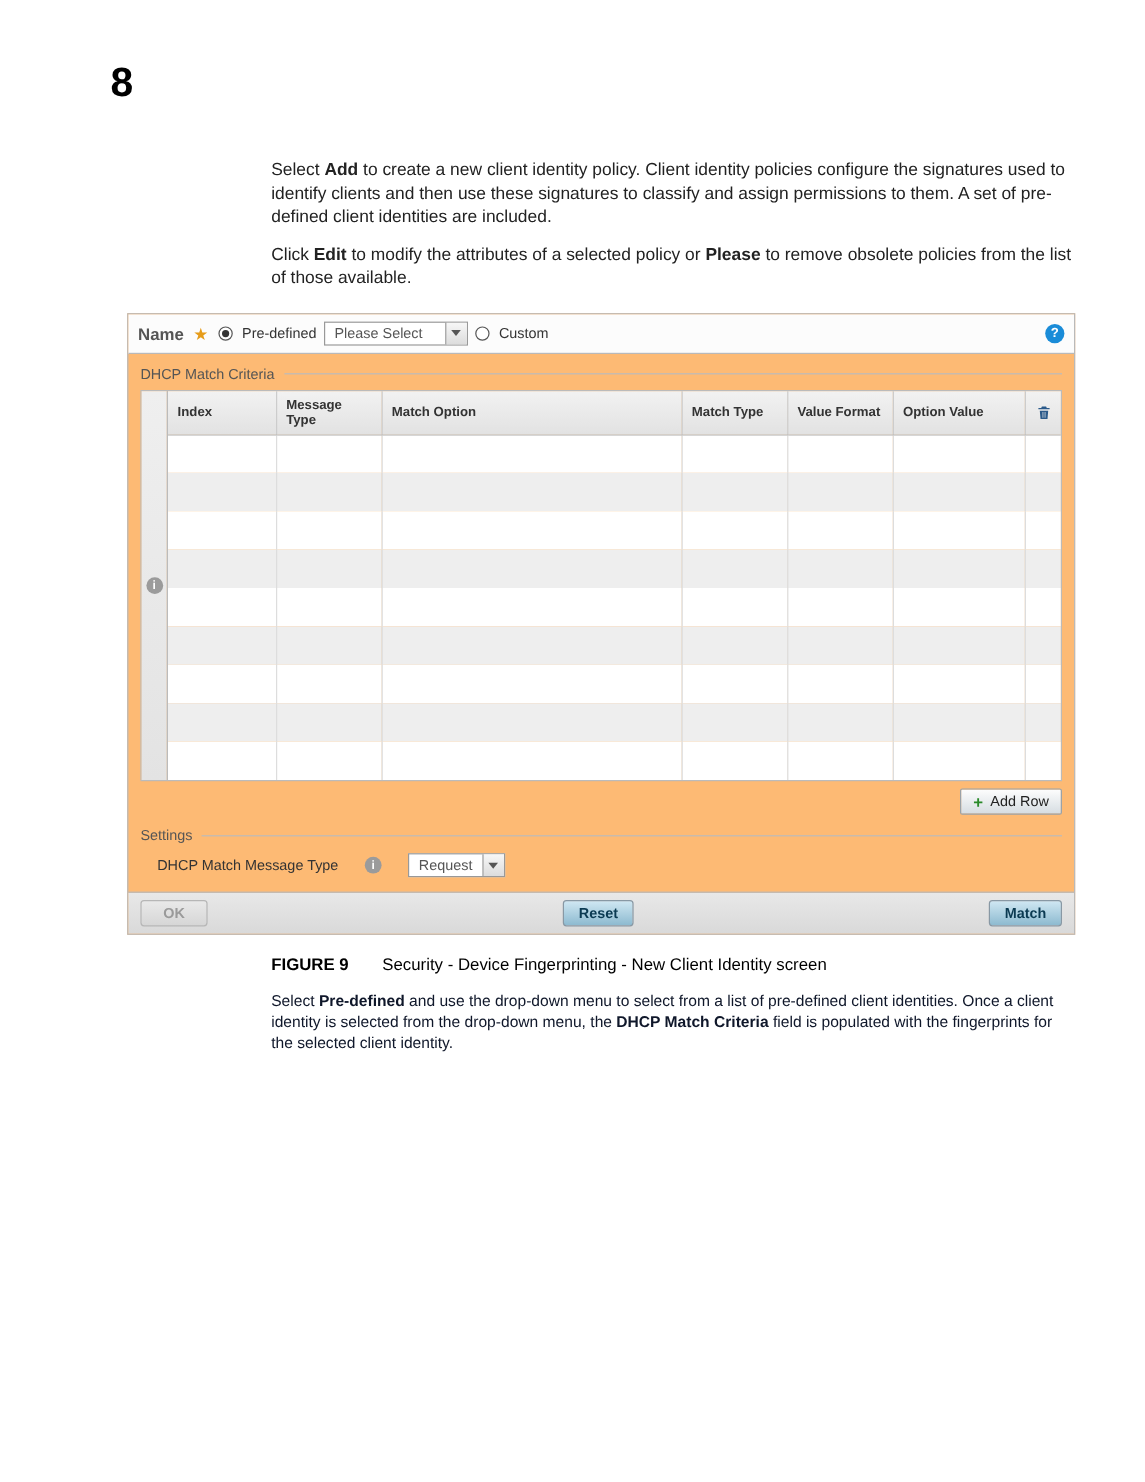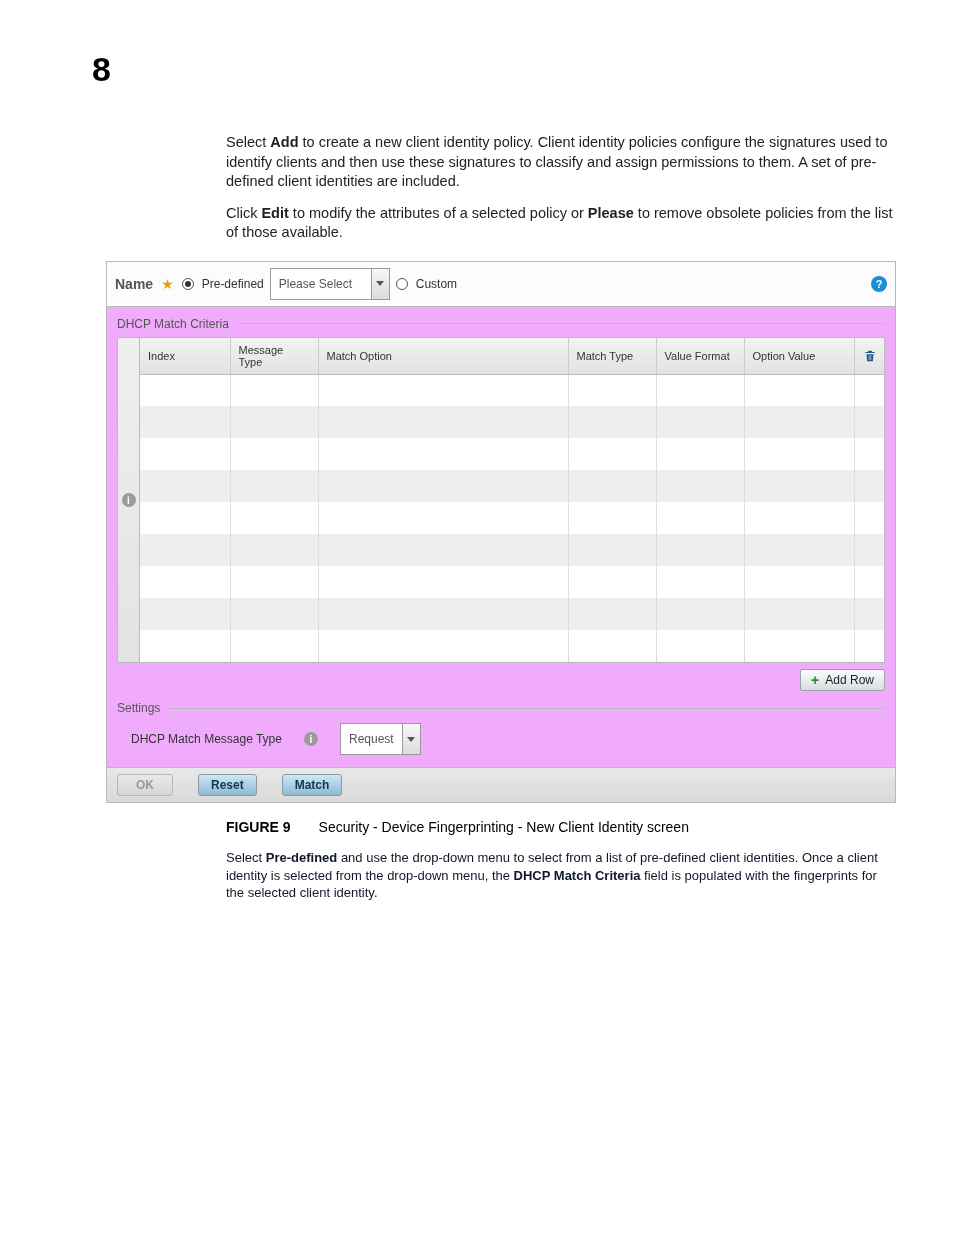--- a/index.html
+++ b/index.html
@@ -27,21 +27,21 @@
     line-height: 1.35;
     color: #222;
   }
   .body-text p { margin: 0 0 12px 0; }
   .body-text b { font-weight: bold; }
 
   
   .panel {
     margin: 18px 58px 0 106px;
     border: 1px solid #b9b9b9;
-    background: #f0abfc;
+    background: #fdba74;
     font-size: 12px;
     color: #333;
   }
 
   
   .name-row {
     display: flex;
     align-items: center;
     padding: 6px 8px;
     border-bottom: 1px solid #b9b9b9;
@@ -59,21 +59,21 @@
     width: 12px; height: 12px; border: 1px solid #555;
     border-radius: 50%; display: inline-flex; align-items: center;
     justify-content: center; background: #fff; margin-right: 2px;
   }
   .radio.selected::after {
     content: ""; width: 6px; height: 6px; background: #333; border-radius: 50%;
   }
   .select {
     display: flex; align-items: center;
     border: 1px solid #999; background: #fff;
-    height: 32px;
+    height: 20px;
   }
   .select .sel-text {
     padding: 0 8px; min-width: 100px; color: #555; font-size: 12px;
   }
   .select .sel-arrow {
     width: 18px; height: 100%; border-left: 1px solid #999;
     background: linear-gradient(#f7f7f7,#dcdcdc);
     display: flex; align-items: center; justify-content: center;
   }
   .tri-down {
@@ -116,21 +116,21 @@
     display: flex; align-items: center; justify-content: center;
   }
   .tbl {
     flex: 1; border-collapse: collapse; width: 100%;
     table-layout: fixed;
   }
   .tbl th {
     background: linear-gradient(#f2f2f2,#e2e2e2);
     border-bottom: 1px solid #bbb;
     border-right: 1px solid #ccc;
-    font-size: 11px; font-weight: normal; color: #333;
+    font-size: 11px; font-weight: bold; color: #333;
     text-align: left; padding: 6px 8px; height: 26px;
   }
   .tbl th:last-child { border-right: none; text-align: center; }
   .tbl td {
     border-right: 1px solid #ddd;
     height: 32px;
     padding: 0 8px;
   }
   .tbl td:last-child { border-right: none; }
   .tbl tbody tr:nth-child(even) td { background: #eeeeee; }
@@ -153,21 +153,21 @@
   .settings-row {
     display: flex; align-items: center; gap: 22px;
     margin: 8px 10px 12px 24px; font-size: 12px; color: #333;
   }
 
   
   .footer {
     border-top: 1px solid #b9b9b9;
     background: linear-gradient(#e8e8e8,#d9d9d9);
     padding: 6px 10px;
-    display: flex; justify-content: flex-start; gap: 25px;
+    display: flex; justify-content: space-between; gap: 25px;
   }
   .fbtn {
     min-width: 56px; text-align: center;
     border: 1px solid #8898a4; border-radius: 3px;
     background: linear-gradient(#cfe7f2,#8dbad0);
     color: #0b3a52; font-size: 12px; font-weight: bold;
     padding: 3px 12px;
   }
   .fbtn.disabled {
     background: linear-gradient(#e9e9e9,#d6d6d6);

